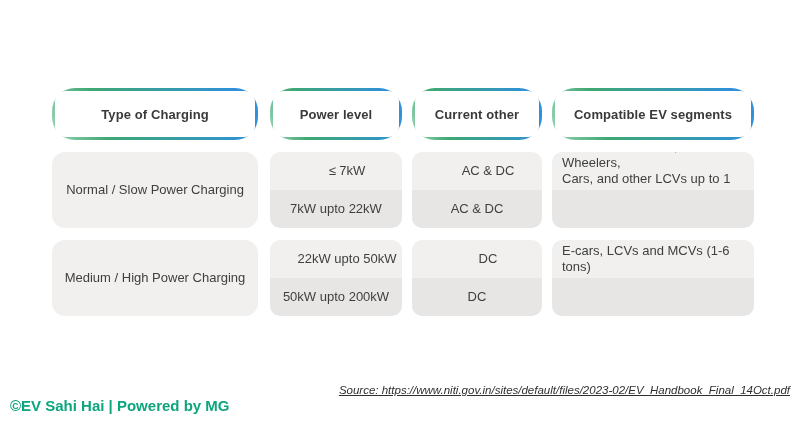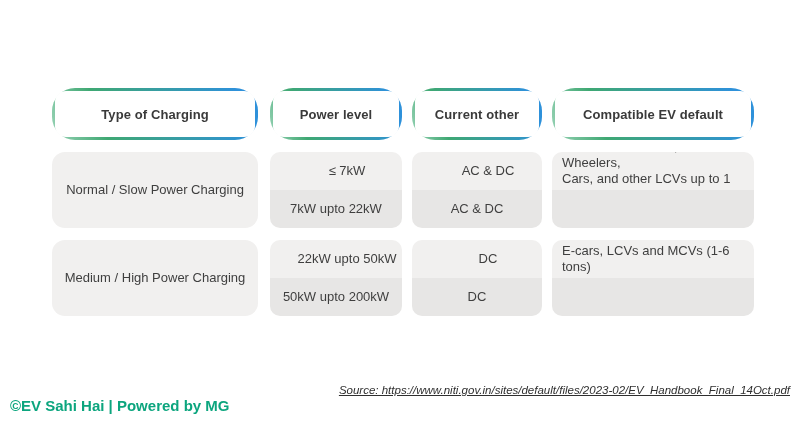--- a/index.html
+++ b/index.html
@@ -175,21 +175,21 @@
         </div>
         <div class="half dark">
           <span class="cell-text">DC</span>
         </div>
       </div>
     </div>
 
     <div class="col col-4">
       <div class="pill">
         <div class="pill-inner">
-          <span>Compatible EV default</span>
+          <span>Compatible EV segments</span>
         </div>
       </div>
       <div class="cell split row-1">
         <div class="half light left-align">
           <span class="cell-text">Electric 2 Wheelers, 3 Wheelers,
 Cars, and other LCVs up to 1 ton</span>
         </div>
         <div class="half dark"></div>
       </div>
       <div class="cell split">

